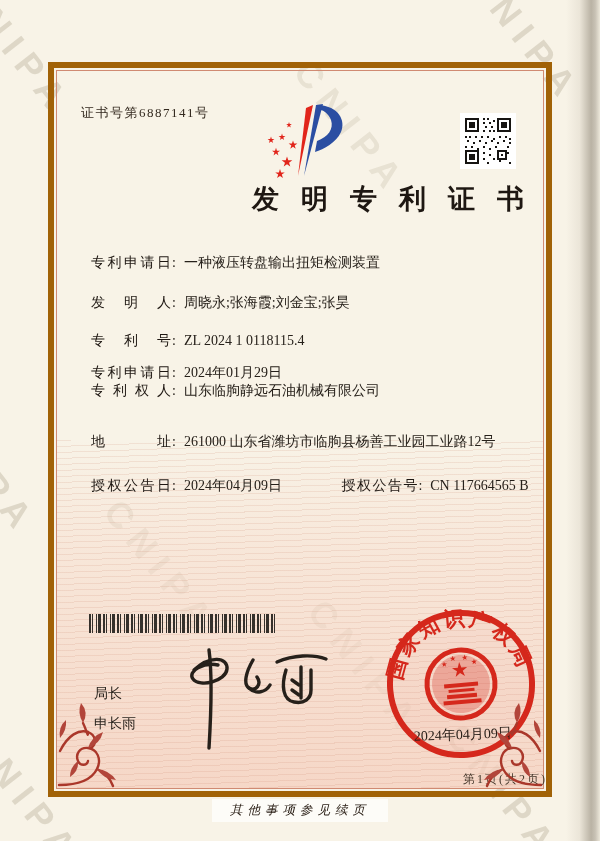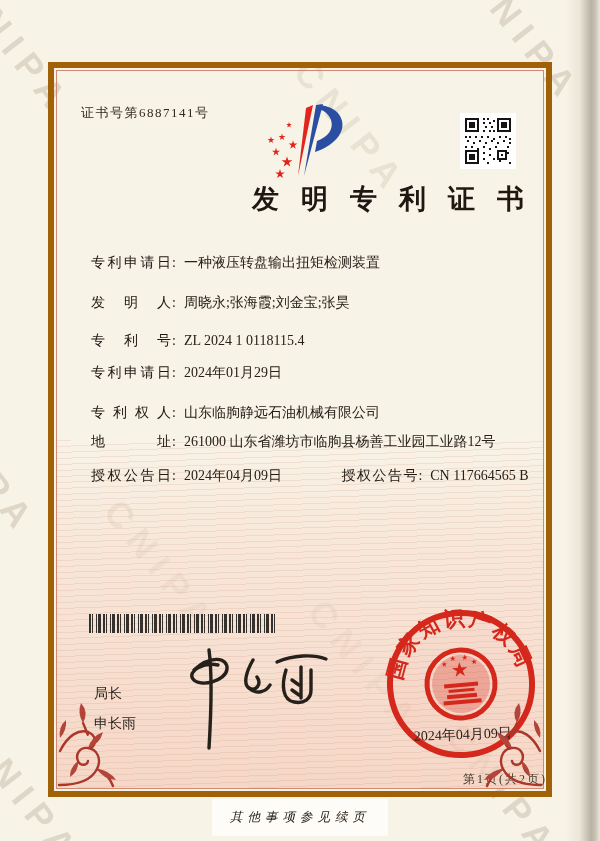--- a/index.html
+++ b/index.html
@@ -44,21 +44,21 @@
   .signer{position:absolute;left:40px;top:596px;font-family:"Liberation Sans",sans-serif;
           font-size:14px;color:#2a241e;line-height:30px;margin-top:14px;}
   .signature{position:absolute;left:120px;top:572px;}
   .seal{position:absolute;left:327px;top:536px;transform:rotate(-5deg);}
   .ornament{position:absolute;bottom:3px;z-index:3;}
   .ornament.br{right:3px;}
   .ornament.bl{left:3px;transform:scaleX(-1);}
   .page-ind{position:absolute;left:1px;top:703px;width:100%;text-align:right;
             font-size:12px;letter-spacing:2px;color:#44372b;}
   .footer-note{position:absolute;left:50%;top:799px;transform:translateX(-50%);z-index:5;
-      background:#fdfcf8;padding:10px 18px;font-size:12.5px;font-style:italic;
+      background:#fdfcf8;padding:3px 18px;font-size:12.5px;font-style:italic;
       letter-spacing:5px;color:#2c2118;white-space:nowrap;text-align:right;}
 </style>
 </head>
 <body>
 
 <div class="page">
 
   <div class="wm" style="left:-18px;top:-28px;">CNIPA</div>
   <div class="wm faint" style="left:318px;top:52px;">CNIPA</div>
   <div class="wm" style="left:492px;top:-40px;">CNIPA</div>
@@ -129,27 +129,27 @@
       </div>
       <div class="frow" style="top:46px;">
         <span class="flabel">发明人</span><span class="fcolon">:</span><span class="fval">周晓永;张海霞;刘金宝;张昊</span>
       </div>
       <div class="frow" style="top:84px;">
         <span class="flabel">专利号</span><span class="fcolon">:</span><span class="fval">ZL 2024 1 0118115.4</span>
       </div>
       <div class="frow" style="top:116px;">
         <span class="flabel">专利申请日</span><span class="fcolon">:</span><span class="fval">2024年01月29日</span>
       </div>
-      <div class="frow" style="top:156px;">
+      <div class="frow" style="top:134px;">
         <span class="flabel">专利权人</span><span class="fcolon">:</span><span class="fval">山东临朐静远石油机械有限公司</span>
       </div>
       <div class="frow" style="top:185px;">
         <span class="flabel">地址</span><span class="fcolon">:</span><span class="fval">261000 山东省潍坊市临朐县杨善工业园工业路12号</span>
       </div>
-      <div class="frow frow2col" style="top:219px;">
+      <div class="frow frow2col" style="top:229px;">
         <span class="flabel">授权公告日</span><span class="fcolon">:</span><span class="fval">2024年04月09日</span>
         <span class="col2">
           <span class="flabel" style="width:76px;">授权公告号</span><span class="fcolon">:</span><span class="fval">CN 117664565 B</span>
         </span>
       </div>
     </div>
 
     <div class="legal">
     </div>
 

